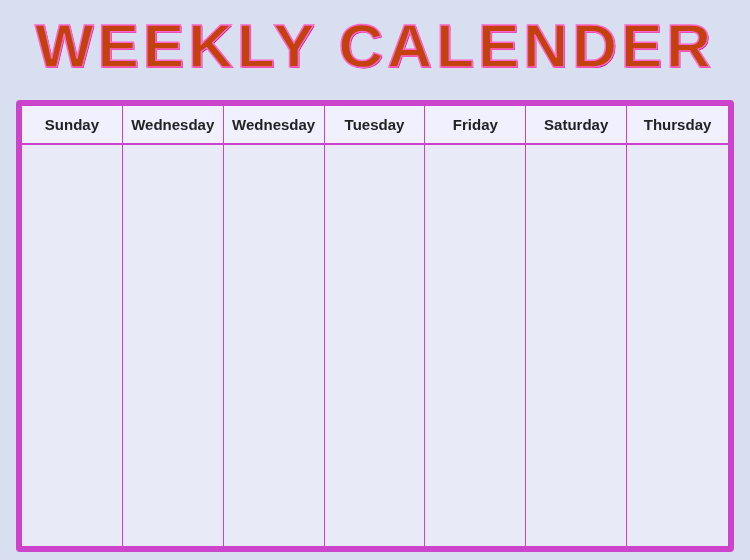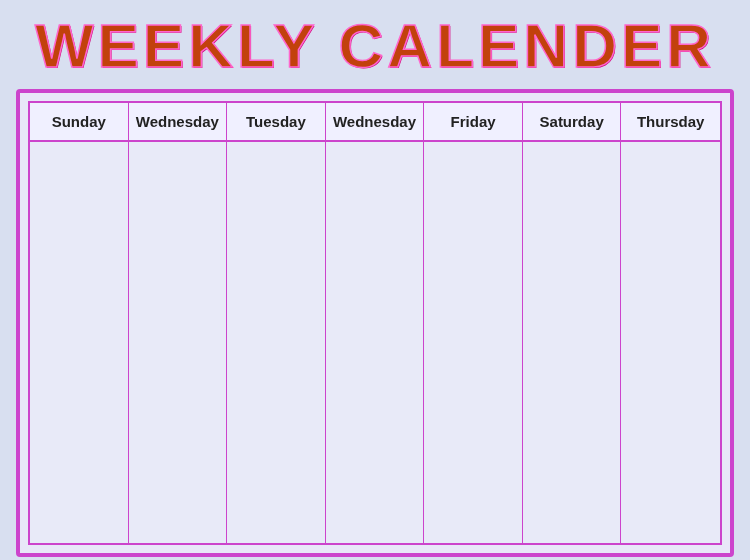--- a/index.html
+++ b/index.html
@@ -35,22 +35,22 @@
       font-family: 'Arial Black', Impact, sans-serif;
       -webkit-text-stroke: 1.5px #ff66cc;
       text-transform: uppercase;
     }
 
     .calendar-outer {
       width: 718px;
       border: 4px solid #cc44cc;
       border-radius: 4px;
       background: #e8e8f8;
-      padding: 8px;
-      margin: 0 auto;
+      padding: 0;
+      margin: 11px auto;
     }
 
     .calendar-inner {
       width: 100%;
       border: 2px solid #cc44cc;
       background: #eef0f8;
     }
 
     .calendar-grid {
       display: grid;
@@ -97,25 +97,25 @@
     <div class="calendar-grid" id="calendar-grid">
     <div class="day-column">
           <div class="day-header">Sunday</div>
           <div class="day-body"></div>
         </div>
         <div class="day-column">
           <div class="day-header">Wednesday</div>
           <div class="day-body"></div>
         </div>
         <div class="day-column">
-          <div class="day-header">Tuesday</div>
+          <div class="day-header">Wednesday</div>
           <div class="day-body"></div>
         </div>
         <div class="day-column">
-          <div class="day-header">Wednesday</div>
+          <div class="day-header">Tuesday</div>
           <div class="day-body"></div>
         </div>
         <div class="day-column">
           <div class="day-header">Friday</div>
           <div class="day-body"></div>
         </div>
         <div class="day-column">
           <div class="day-header">Saturday</div>
           <div class="day-body"></div>
         </div>

